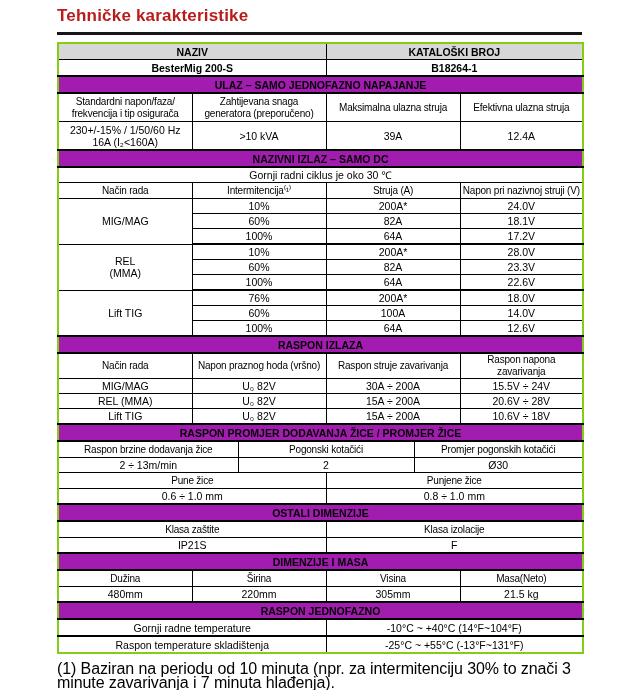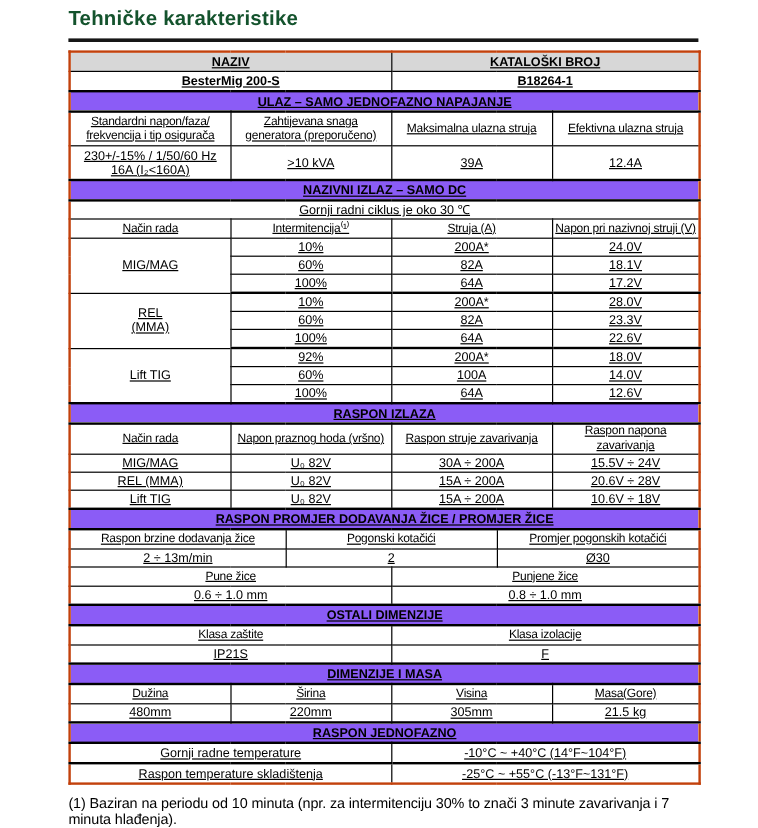--- a/index.html
+++ b/index.html
@@ -1,36 +1,36 @@
 <!DOCTYPE html>
 <html><head>
 <meta charset="utf-8">
 <style>
   html,body{margin:0;padding:0;background:#ffffff;}
   body{width:632px;height:690px;overflow:hidden;color:#000;
        font-family:"Liberation Sans",sans-serif;}
   .page{box-sizing:border-box;width:632px;height:690px;padding:6px 50px 0 57px;}
-  h1{margin:0;font-size:17px;font-weight:bold;letter-spacing:.2px;color:#14532d;}
+  h1{margin:0;font-size:17px;font-weight:bold;letter-spacing:.2px;color:#b91c1c;}
   .title-rule{height:3px;background:#161616;margin-top:6px;}
   table.spec{border-collapse:collapse;table-layout:fixed;width:525px;margin-top:7px;
-             border:2px solid #c2410c;font-size:10.5px;line-height:12px;text-decoration:underline;}
+             border:2px solid #84cc16;font-size:10.5px;line-height:12px;}
   table.spec td{border:1px solid #000;text-align:center;vertical-align:middle;
                 padding:0 2px;white-space:pre-line;overflow:hidden;}
   tr.r14 td{height:14px;}
   tr.r15 td{height:15px;}
   tr.r27 td{height:27px;}
-  tr.sec td{height:15px;background:#8b5cf6;font-weight:bold;
+  tr.sec td{height:15px;background:#a21caf;font-weight:bold;
             border-top:2px solid #000;border-bottom:2px solid #000;}
   tr.gray td{background:#d7d7d7;}
   tr.bold td{font-weight:bold;}
   tr.hdr td{font-size:10px;letter-spacing:-.2px;}
   td.small{font-size:9.5px;letter-spacing:-.45px;white-space:nowrap;}
   td.tight{letter-spacing:-.25px;}
   tr.grp-end td{border-bottom:2px solid #000;}
-  .footnotes{margin-top:8px;font-size:12px;line-height:14px;letter-spacing:-.1px;}
+  .footnotes{margin-top:8px;font-size:16px;line-height:14px;letter-spacing:-.1px;}
   .footnotes p{margin:0;}
 </style>
 </head>
 <body>
 
 <div class="page">
   <h1>Tehničke karakteristike</h1>
   <div class="title-rule"></div>
 
   <table class="spec">
@@ -115,21 +115,21 @@
         <td>23.3V</td>
       </tr>
       <tr class="r14 grp-end">
         <td colspan="2">100%</td>
         <td colspan="2">64A</td>
         <td>22.6V</td>
       </tr>
 
       <tr class="r14">
         <td rowspan="3">Lift TIG</td>
-        <td colspan="2">92%</td>
+        <td colspan="2">76%</td>
         <td colspan="2">200A*</td>
         <td>18.0V</td>
       </tr>
       <tr class="r14">
         <td colspan="2">60%</td>
         <td colspan="2">100A</td>
         <td>14.0V</td>
       </tr>
       <tr class="r14">
         <td colspan="2">100%</td>
@@ -199,21 +199,21 @@
         <td colspan="3">F</td>
       </tr>
 
       <tr class="sec">
         <td colspan="6">DIMENZIJE I MASA</td>
       </tr>
       <tr class="r15 hdr">
         <td>Dužina</td>
         <td colspan="2">Širina</td>
         <td colspan="2">Visina</td>
-        <td>Masa(Gore)</td>
+        <td>Masa(Neto)</td>
       </tr>
       <tr class="r14">
         <td>480mm</td>
         <td colspan="2">220mm</td>
         <td colspan="2">305mm</td>
         <td>21.5 kg</td>
       </tr>
 
       <tr class="sec">
         <td colspan="6">RASPON JEDNOFAZNO</td>

